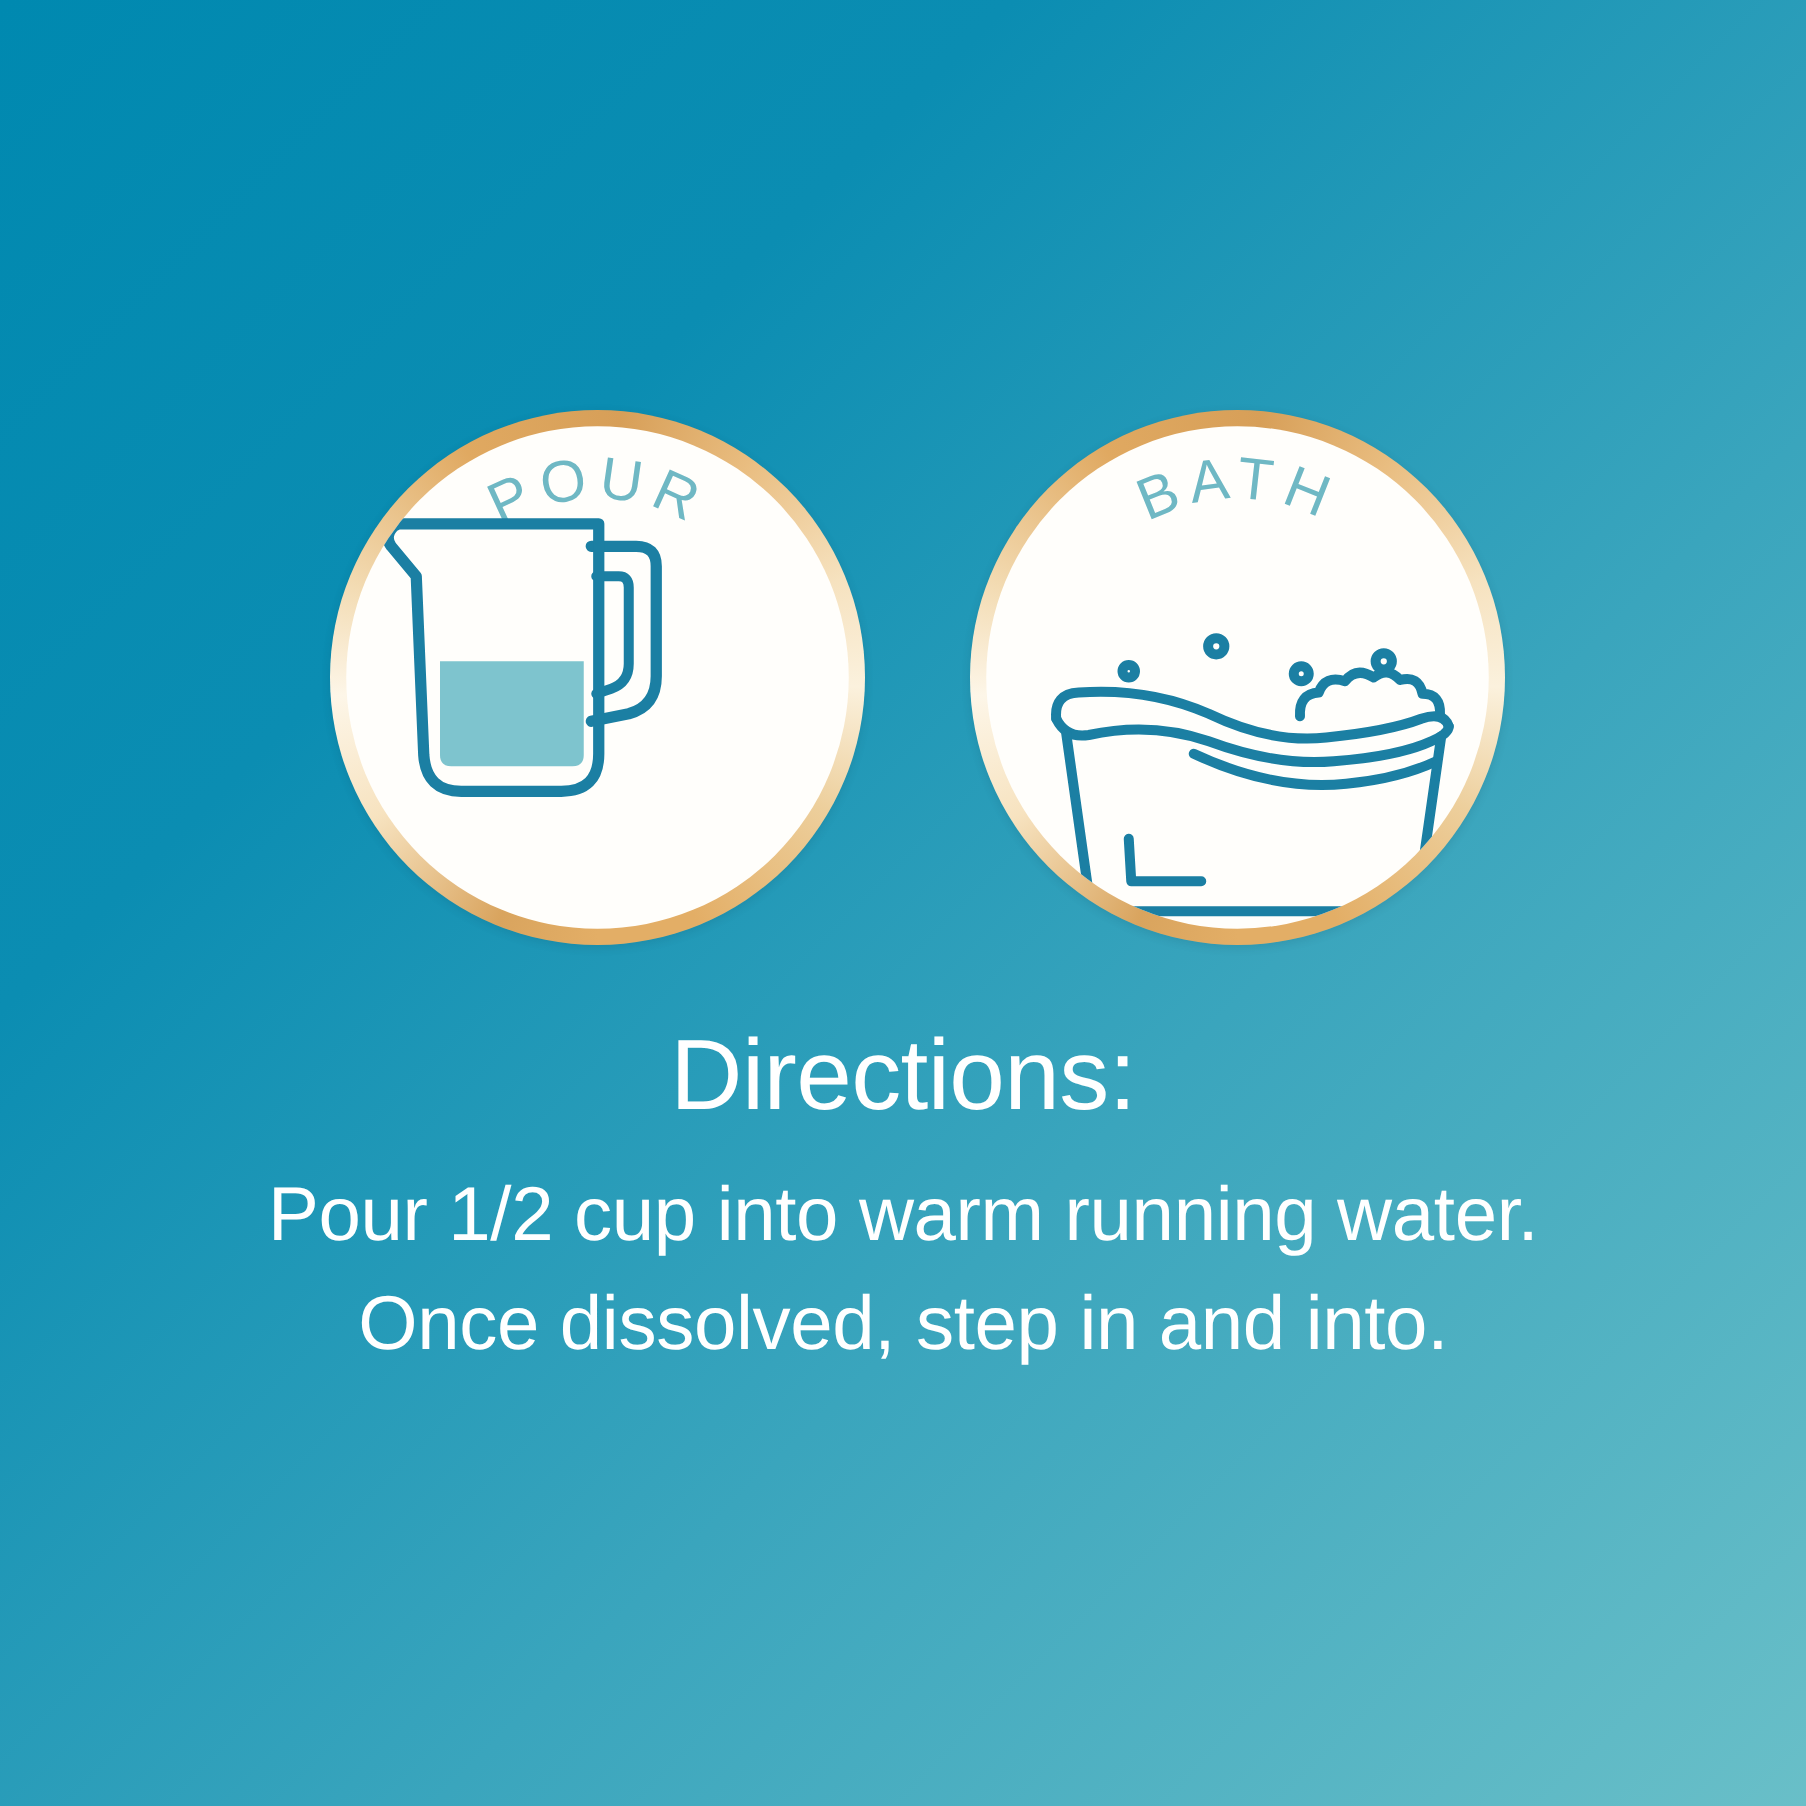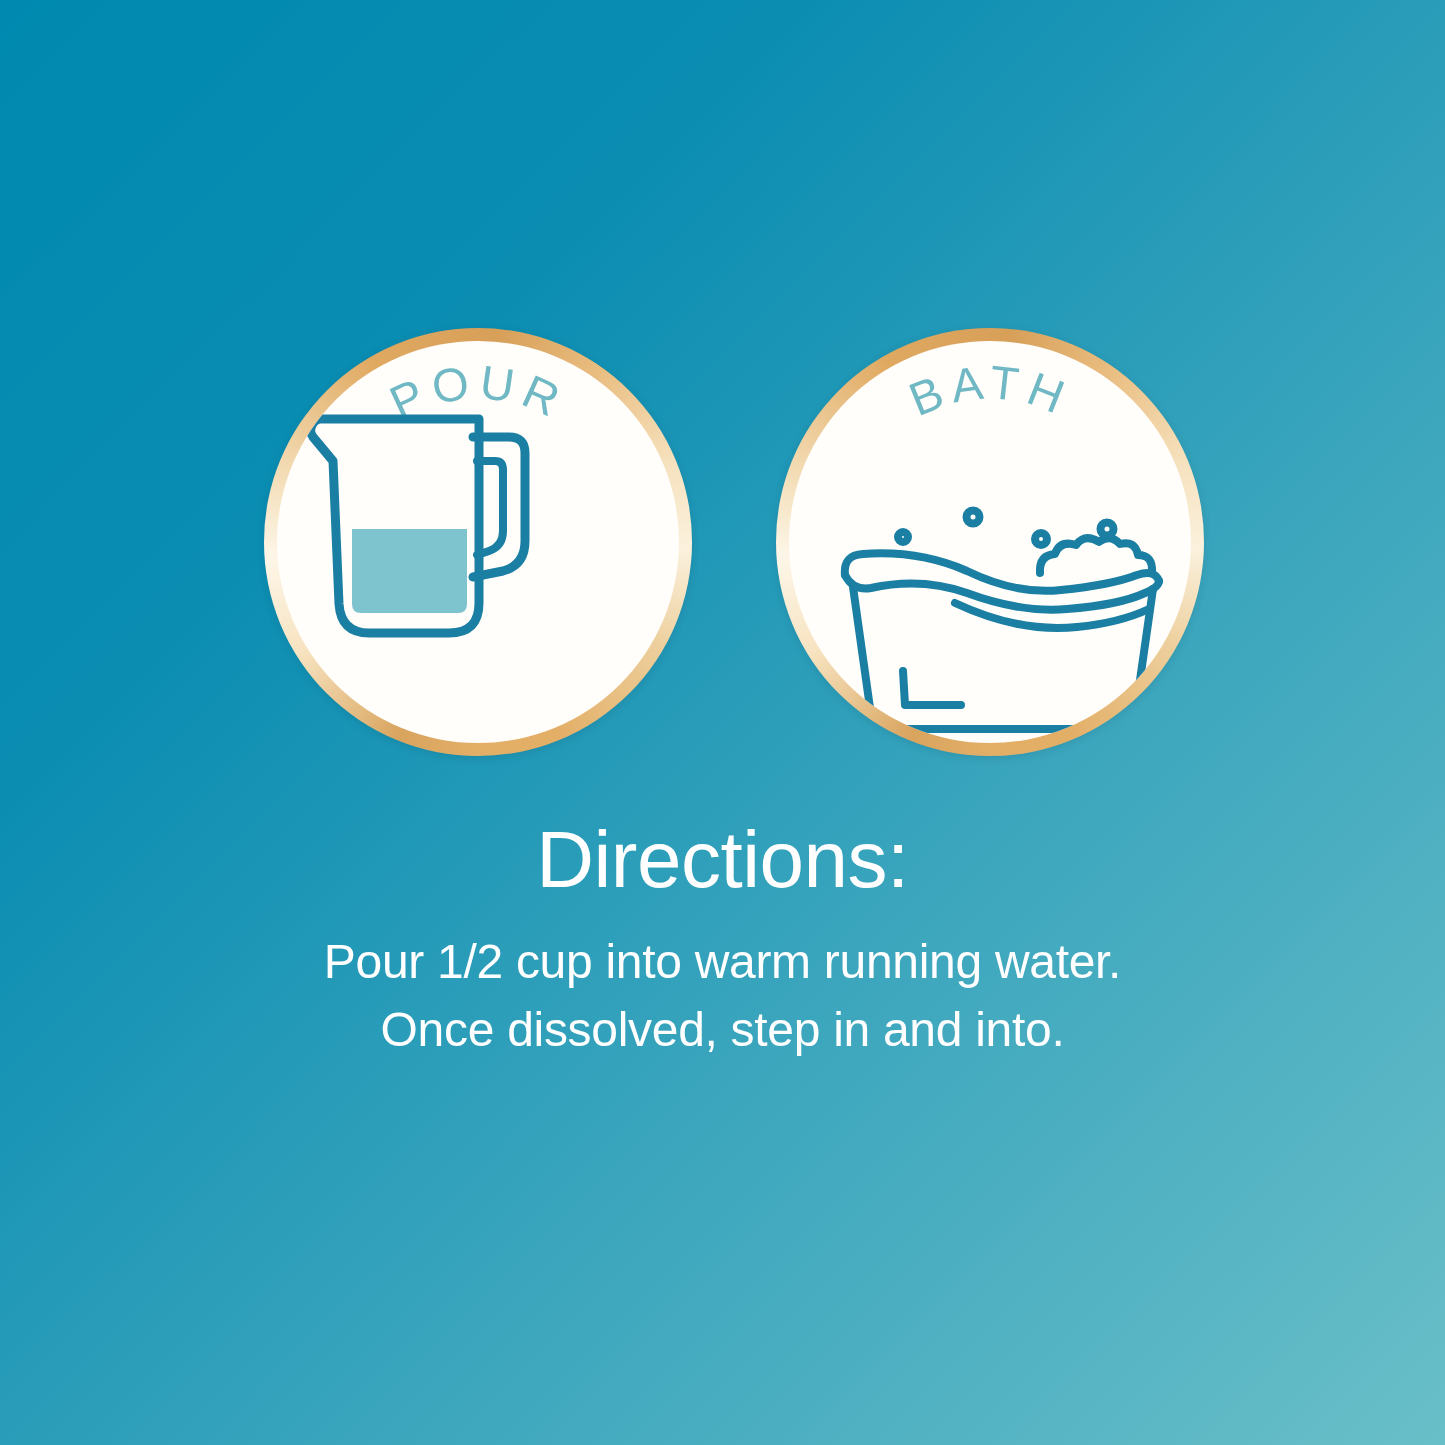--- a/index.html
+++ b/index.html
@@ -83,21 +83,21 @@
     color: #ffffff;
     font-size: 80px;
     line-height: 1.0;
     font-weight: 400;
     letter-spacing: -0.5px;
     margin: 0 0 28px 0;
     font-family: "Liberation Sans", sans-serif;
   }
   .body-line {
     color: #ffffff;
-    font-size: 48px;
+    font-size: 61px;
     line-height: 1.42;
     font-weight: 400;
     letter-spacing: -0.3px;
     font-family: "Liberation Sans", sans-serif;
   }
 </style>
 </head>
 <body>
 
 <div id="stage">

